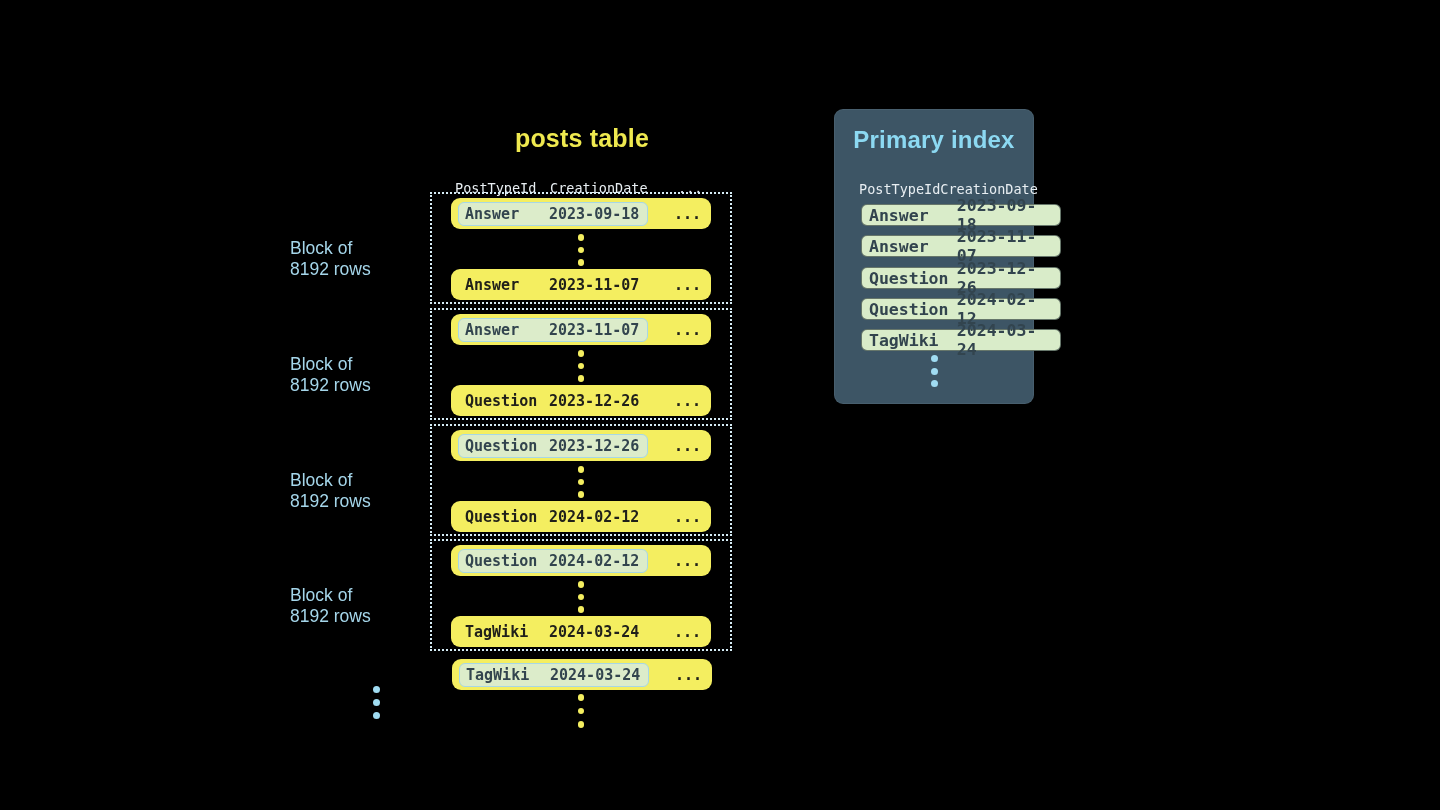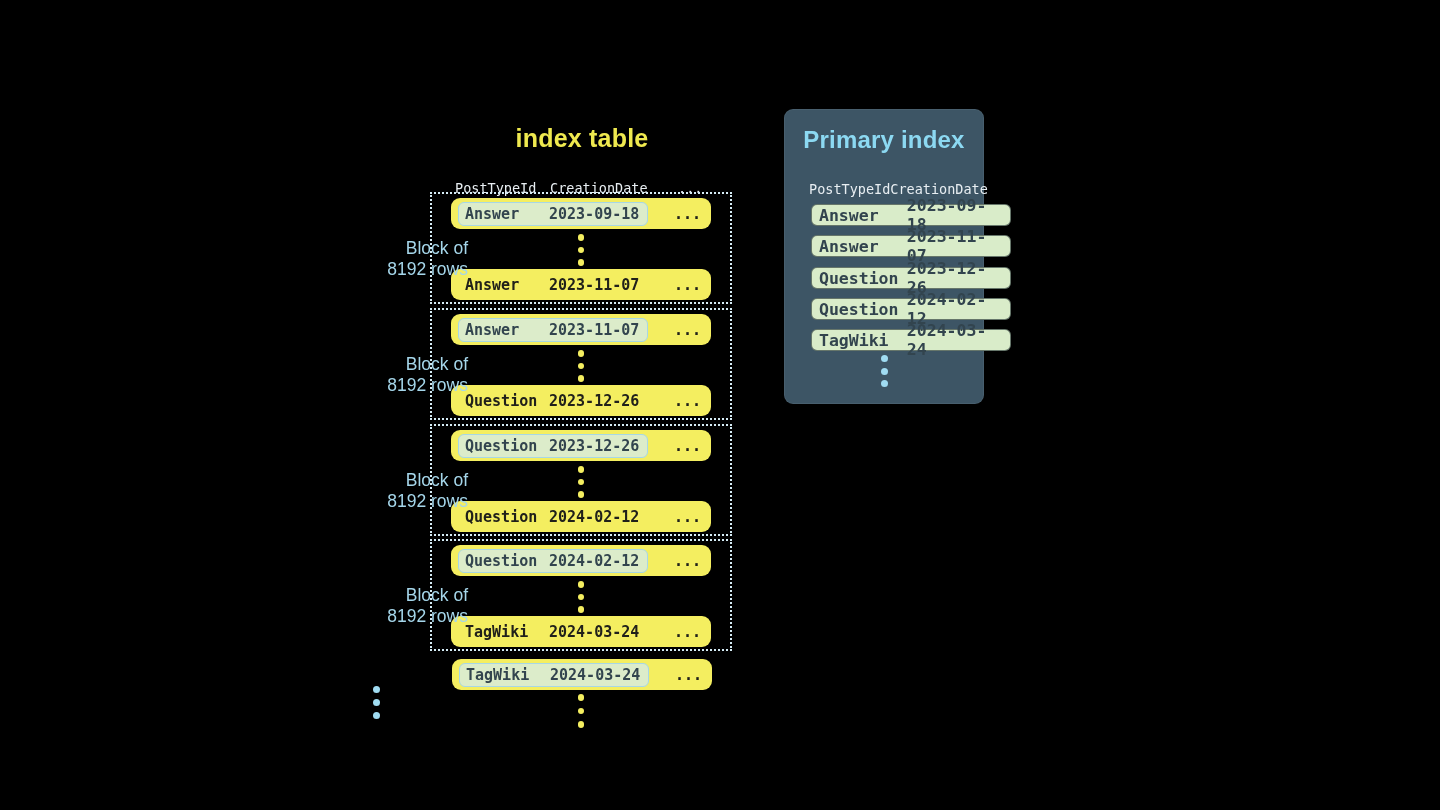--- a/index.html
+++ b/index.html
@@ -36,36 +36,36 @@
   .yrow .more{margin-left:auto;}
   .hl{display:flex;align-items:center;background:var(--highlight-fill);
     border:1.5px solid var(--highlight-border);border-radius:6px;
     padding:2px 6px;color:var(--slate-text);height:24px;}
   .standalone{position:absolute;left:452px;top:659px;width:260px;height:31px;
     background:var(--yellow);border-radius:9px;display:flex;align-items:center;
     font-family:"DejaVu Sans Mono","Liberation Mono",monospace;font-weight:bold;
     font-size:15px;color:var(--row-text-dark);padding:0 10px 0 7px;}
   .standalone .type{width:84px;} .standalone .date{width:92px;}
   .standalone .more{margin-left:auto;}
-  .block-label{position:absolute;left:296px;width:172px;text-align:right;
+  .block-label{position:absolute;left:290px;width:172px;text-align:left;
     font-size:17.5px;line-height:21px;color:var(--block-label);font-weight:400;}
   .block-label.l1{top:238px;} .block-label.l2{top:354px;}
   .block-label.l3{top:470px;} .block-label.l4{top:585px;}
 
   
   .vdots{display:flex;flex-direction:column;align-items:center;}
   .vdots .dot{border-radius:50%;}
   .block .vdots{position:absolute;left:0;right:0;top:40px;gap:6px;}
   .block .vdots .dot,.ydots .dot{width:6.5px;height:6.5px;background:var(--yellow);}
   .ydots{position:absolute;left:545px;top:694px;width:72px;gap:7px;}
   .bdots-left{position:absolute;left:340px;top:686px;width:72px;gap:6px;}
   .bdots-left .dot,.panel-dots .dot{width:7px;height:7px;background:var(--blue-dot);}
 
   
-  .panel{position:absolute;left:784px;top:109px;width:200px;height:295px;
+  .panel{position:absolute;left:834px;top:109px;width:200px;height:295px;
     background:var(--panel-bg);border-radius:9px;border:1px solid rgba(255,255,255,.06);}
   .panel-title{position:absolute;left:0;top:16px;width:100%;text-align:center;
     font-size:24px;font-weight:700;color:var(--panel-title);letter-spacing:.2px;}
   .panel-headers{position:absolute;left:0;top:58px;width:100%;display:flex;
     font-size:13.5px;color:var(--header-text);}
   .panel-headers .h1{margin-left:24px;width:96px;}
   .irow{position:absolute;left:26px;width:200px;height:22px;
     background:var(--index-row-fill);border:1.5px solid rgba(40,55,55,.65);
     border-radius:6px;display:flex;align-items:center;
     font-family:"DejaVu Sans Mono","Liberation Mono",monospace;font-weight:bold;
@@ -73,21 +73,21 @@
   .irow .type{width:88px;}
   .irow.r0{top:94px;} .irow.r1{top:125px;} .irow.r2{top:157px;}
   .irow.r3{top:188px;} .irow.r4{top:219px;}
   .panel-dots{position:absolute;left:0;right:0;top:245px;gap:5.5px;}
 </style>
 </head>
 <body>
 
 <div class="canvas">
 
-  <div class="posts-title">index table</div>
+  <div class="posts-title">posts table</div>
   <div class="posts-headers mono">
     <span class="h1">PostTypeId</span>
     <span class="h2">CreationDate</span>
     <span class="h3">...</span>
   </div>
 
   <div class="block b1">
     <div class="yrow first">
       <span class="hl">
         <span class="type">Answer</span>

